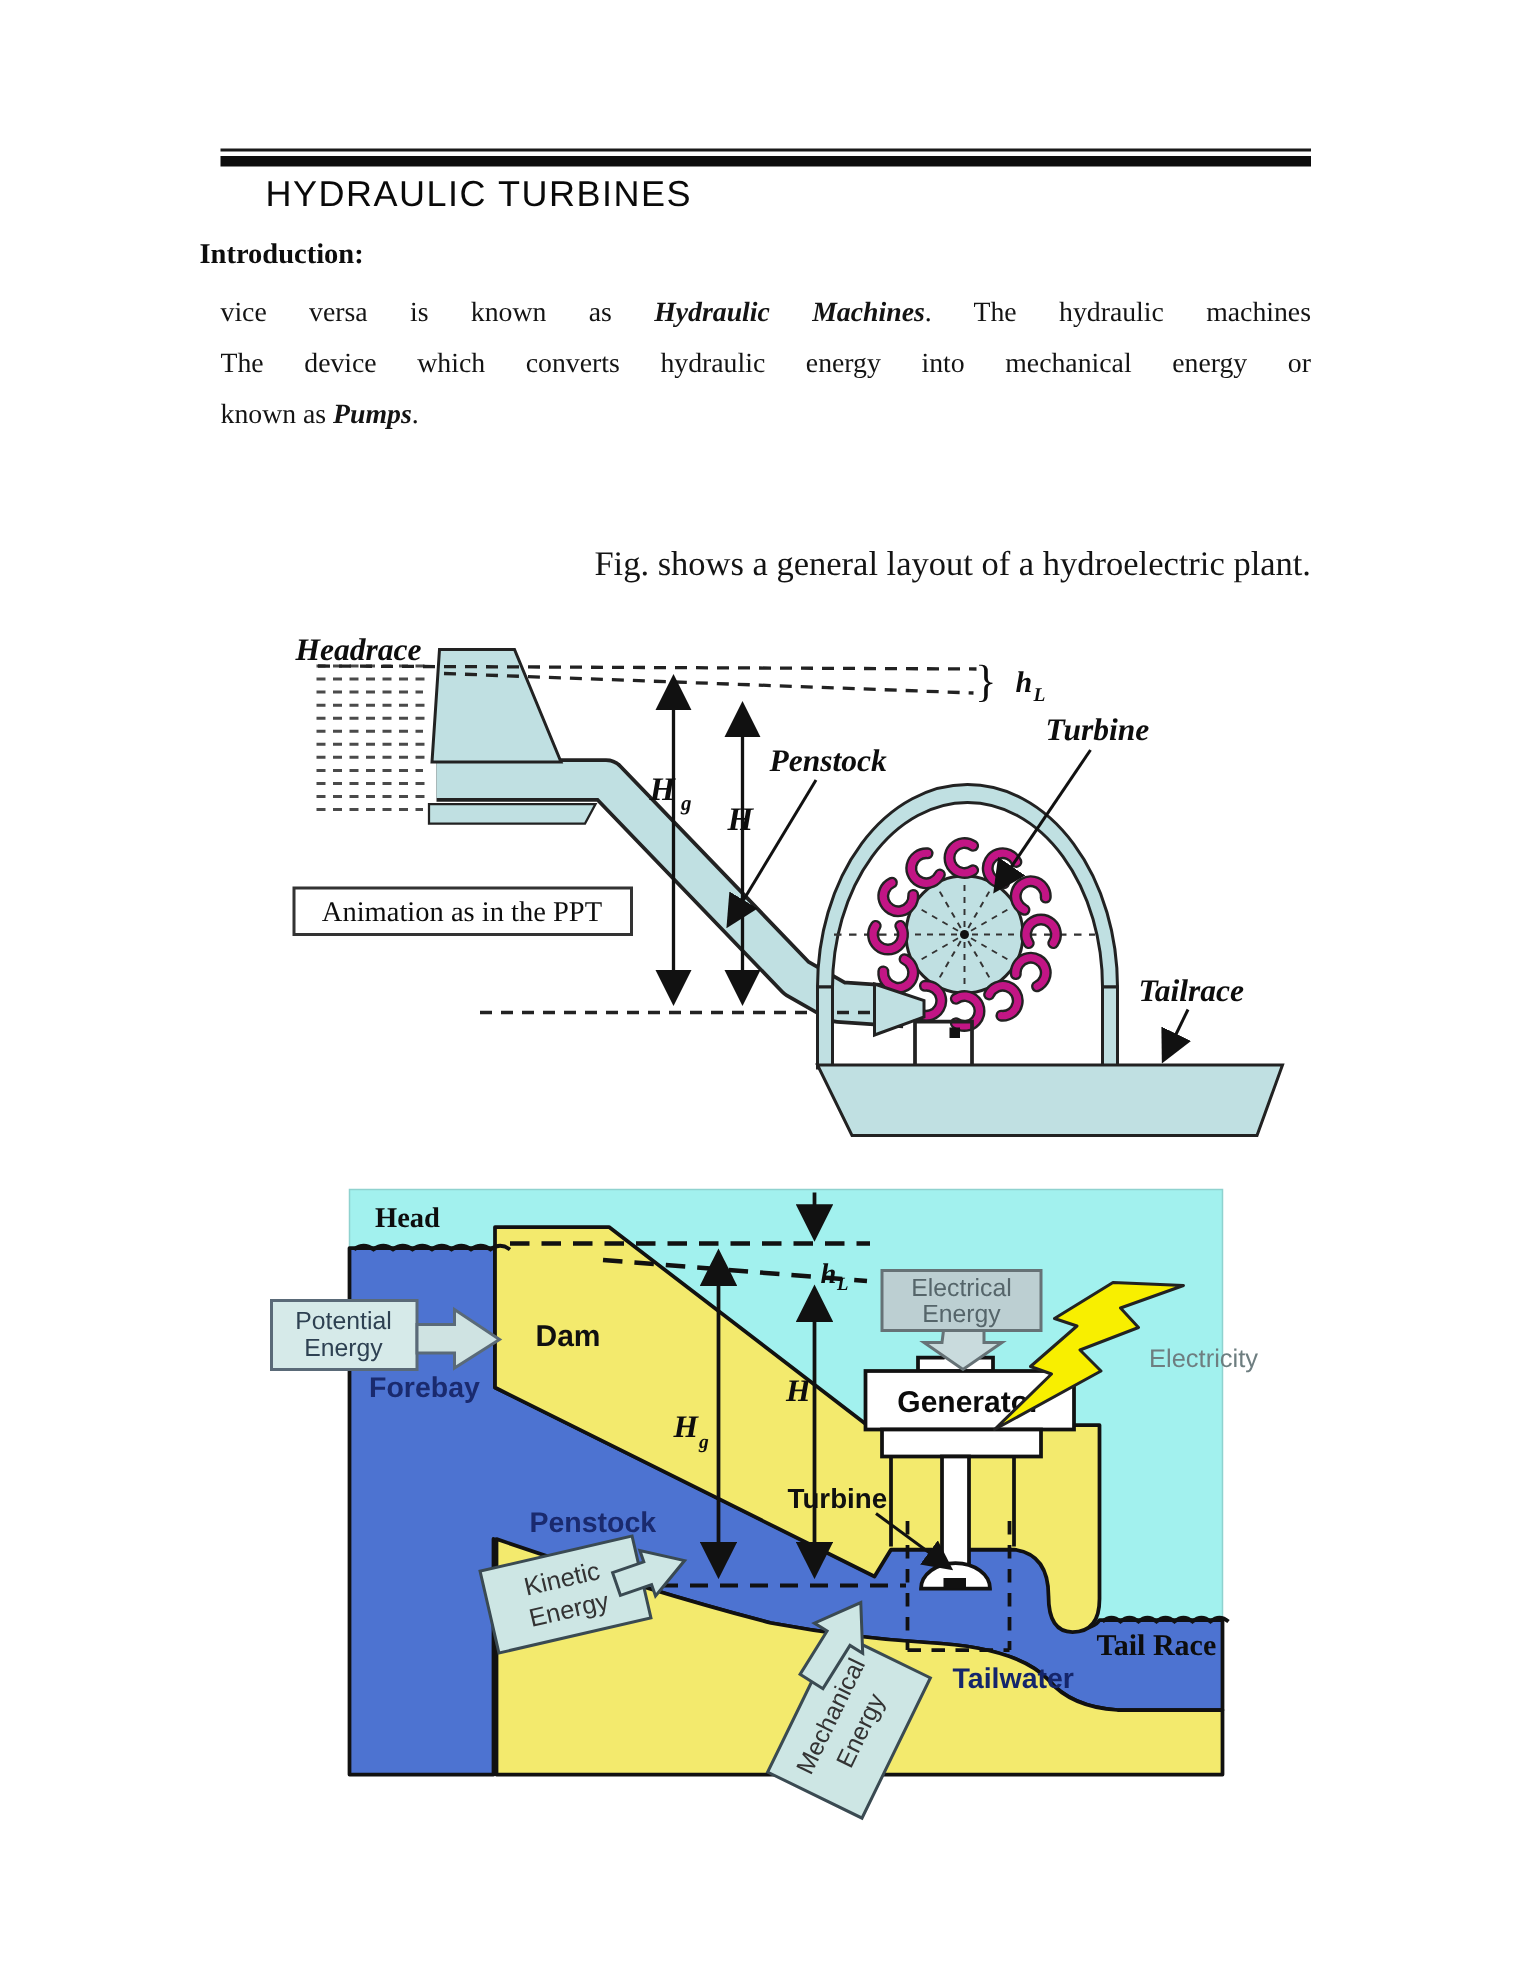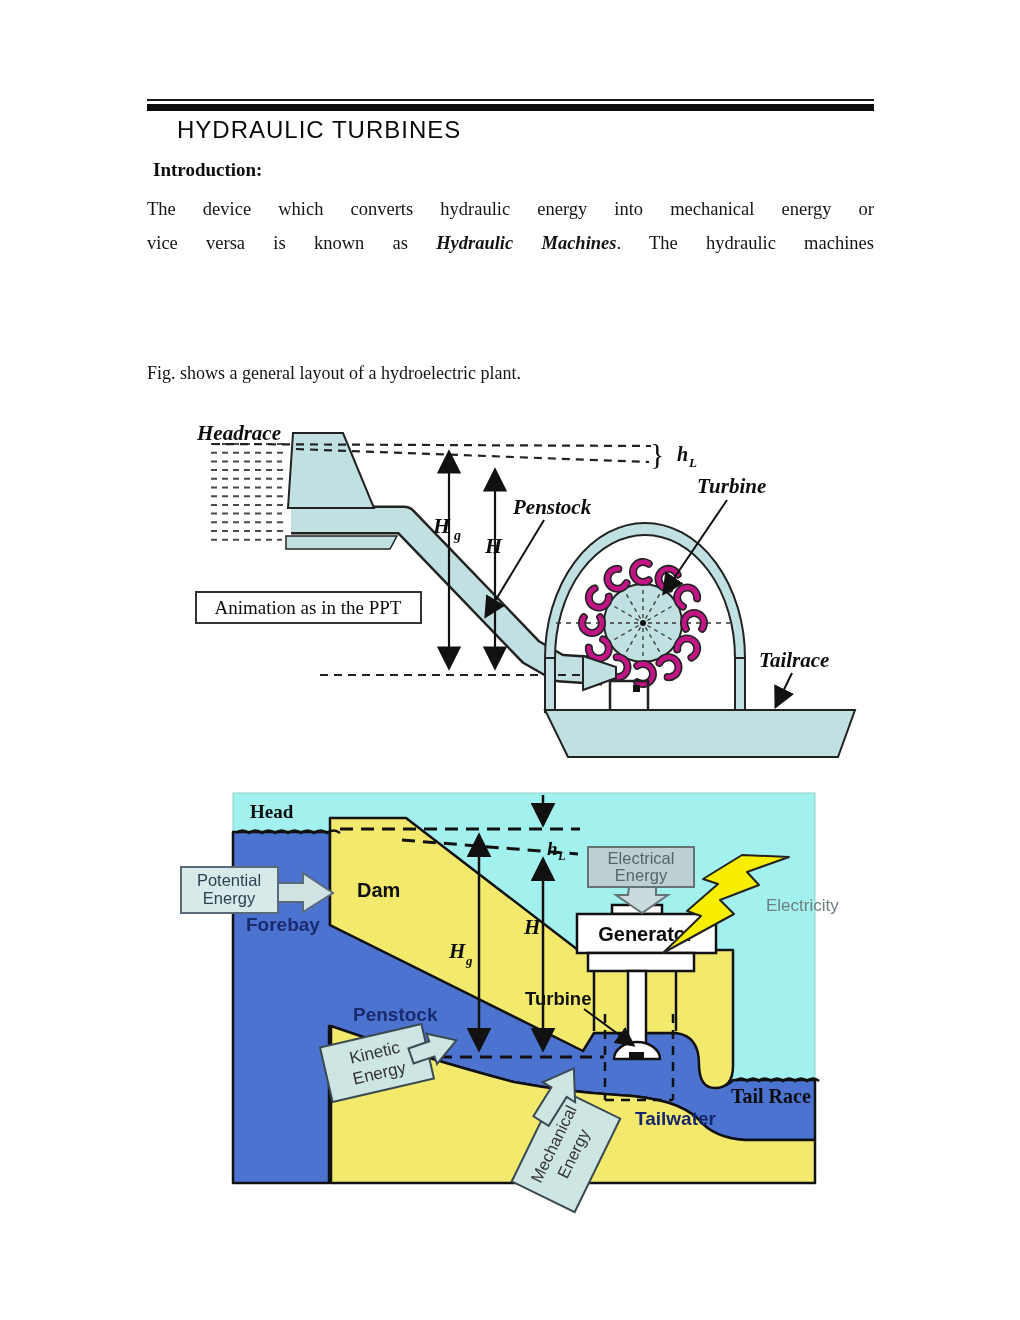--- a/index.html
+++ b/index.html
@@ -6,26 +6,26 @@
   .page{position:relative;width:1020px;height:1320px;background:#ffffff;overflow:hidden;
         font-family:"Liberation Serif",serif;color:#111;}
   
   .rule-top{position:absolute;left:147px;top:99px;width:727px;}
   .rule-top .thin{height:2px;background:#1a1a1a;}
   .rule-top .gap{height:3px;}
   .rule-top .thick{height:7px;background:#0d0d0d;}
 
   .title{position:absolute;left:149px;top:116px;font-family:"Liberation Sans",sans-serif;
          font-size:24px;font-weight:400;letter-spacing:1px;color:#0a0a0a;margin-left:28px;}
-  .intro-h{position:absolute;left:153px;top:159px;font-size:19px;font-weight:700;color:#0d0d0d;}
+  .intro-h{position:absolute;left:133px;top:159px;font-size:19px;font-weight:700;color:#0d0d0d;}
   .para{position:absolute;left:147px;top:192px;width:727px;font-size:18.5px;color:#141414;}
   .pline{height:34px;line-height:34px;white-space:nowrap;}
   .pline.just{white-space:normal;text-align:justify;text-align-last:justify;}
   .bi{font-weight:700;font-style:italic;}
-  .caption{position:absolute;left:147px;top:363px;width:727px;font-size:18px;color:#141414;}
+  .caption{position:absolute;left:147px;top:363px;width:727px;font-size:23px;color:#141414;text-align:right;}
 
   svg{position:absolute;}
   #d1{left:150px;top:415px;}
   #d2{left:150px;top:790px;}
   text{user-select:none;}
   .si{font-family:"Liberation Serif",serif;font-weight:700;font-style:italic;fill:#0d0d0d;}
   .ser{font-family:"Liberation Serif",serif;fill:#0d0d0d;}
   .serb{font-family:"Liberation Serif",serif;font-weight:700;fill:#0d0d0d;}
   .snb{font-family:"Liberation Sans",sans-serif;font-weight:700;}
   .snr{font-family:"Liberation Sans",sans-serif;}
@@ -37,22 +37,23 @@
 
   <div class="rule-top">
     <div class="thin"></div>
       <div class="gap"></div>
       <div class="thick"></div>
   </div>
 
   <div class="title">HYDRAULIC TURBINES</div>
   <div class="intro-h">Introduction:</div>
   <div class="para" id="para">
+      <div class="pline just"><span>vice versa is known as </span><span class="bi">Hydraulic Machines</span><span>. The hydraulic machines</span></div>
       <div class="pline just"><span>The device which converts hydraulic energy into mechanical energy or</span></div>
-      <div class="pline just"><span>vice versa is known as </span><span class="bi">Hydraulic Machines</span><span>. The hydraulic machines</span></div>
+      <div class="pline"><span>known as </span><span class="bi">Pumps</span><span>.</span></div>
     </div>
   <div class="caption">Fig. shows a general layout of a hydroelectric plant.</div>
 
   <svg id="d1" width="730" height="360" viewBox="150 415 730 360">
     <defs>
       <marker id="mA1" viewBox="0 0 10 10" refX="8.5" refY="5" markerWidth="11" markerHeight="11" orient="auto-start-reverse">
         <path d="M0,0 L10,5 L0,10 Z" fill="#111"></path>
       </marker>
     </defs>
 

